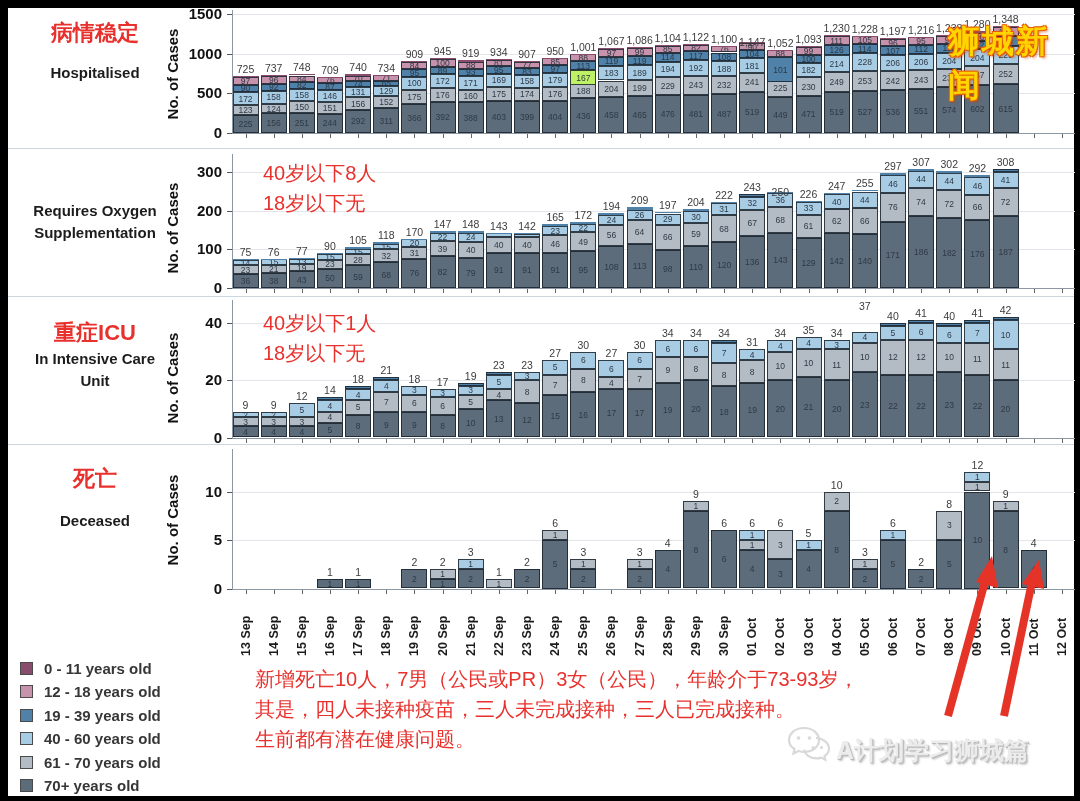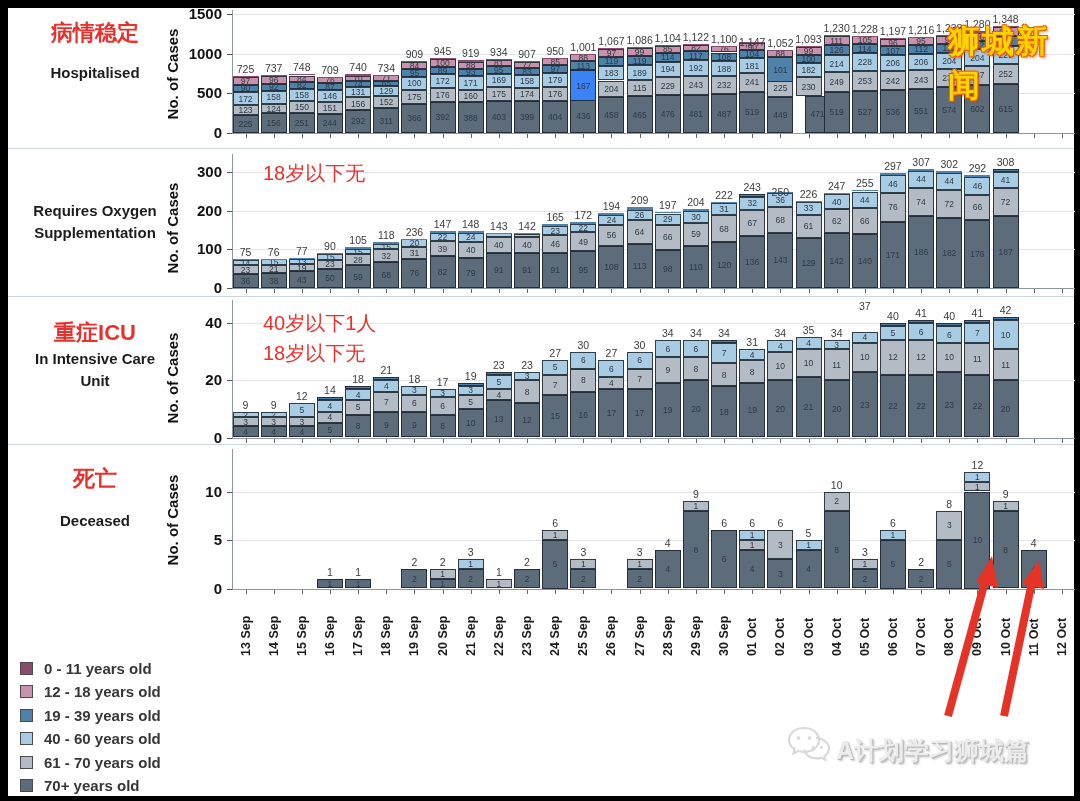--- a/index.html
+++ b/index.html
@@ -309,21 +309,21 @@
         <span class="seglabel">85</span>
       </div>
       <div class="seg" style="left: 542.15px; top: 57.665px; width: 26px; height: 0.7137px; background: rgb(138, 76, 109);"></div>
       <div class="total" style="left: 532.15px; top: 44.665px;">950</div>
       <div class="seg" style="left: 570.3px; top: 98.4252px; width: 26px; height: 34.5748px; background: rgb(93, 108, 123); border: 1px solid rgba(25, 35, 45, 0.85);">
         <span class="seglabel">436</span>
       </div>
       <div class="seg" style="left: 570.3px; top: 83.5168px; width: 26px; height: 14.9084px; background: rgb(179, 188, 197); border: 1px solid rgba(25, 35, 45, 0.85);">
         <span class="seglabel">188</span>
       </div>
-      <div class="seg" style="left: 570.3px; top: 70.2737px; width: 26px; height: 31px; background: #3b82f6; border: 1px solid rgba(25, 35, 45, 0.85);">
+      <div class="seg" style="left: 570.3px; top: 70.2737px; width: 26px; height: 15px; background: #bef264; border: 1px solid rgba(25, 35, 45, 0.85);">
         <span class="seglabel">167</span>
       </div>
       <div class="seg" style="left: 570.3px; top: 61.3128px; width: 26px; height: 8.9609px; background: rgb(79, 129, 169); border: 1px solid rgba(25, 35, 45, 0.85);">
         <span class="seglabel">113</span>
       </div>
       <div class="seg" style="left: 570.3px; top: 54.3344px; width: 26px; height: 6.9784px; background: rgb(199, 146, 171); border: 1px solid rgba(25, 35, 45, 0.85);">
         <span class="seglabel">88</span>
       </div>
       <div class="seg" style="left: 570.3px; top: 53.6207px; width: 26px; height: 0.7137px; background: rgb(138, 76, 109);"></div>
       <div class="total" style="left: 560.3px; top: 40.6207px;">1,001</div>
@@ -341,21 +341,21 @@
       </div>
       <div class="seg" style="left: 598.45px; top: 48.8627px; width: 26px; height: 7.6921px; background: rgb(199, 146, 171); border: 1px solid rgba(25, 35, 45, 0.85);">
         <span class="seglabel">97</span>
       </div>
       <div class="seg" style="left: 598.45px; top: 48.3869px; width: 26px; height: 0.4758px; background: rgb(138, 76, 109);"></div>
       <div class="total" style="left: 588.45px; top: 35.3869px;">1,067</div>
       <div class="seg" style="left: 626.6px; top: 96.1255px; width: 26px; height: 36.8745px; background: rgb(93, 108, 123); border: 1px solid rgba(25, 35, 45, 0.85);">
         <span class="seglabel">465</span>
       </div>
       <div class="seg" style="left: 626.6px; top: 80.3448px; width: 26px; height: 15.7807px; background: rgb(179, 188, 197); border: 1px solid rgba(25, 35, 45, 0.85);">
-        <span class="seglabel">115</span>
+        <span class="seglabel">199</span>
       </div>
       <div class="seg" style="left: 626.6px; top: 65.3571px; width: 26px; height: 14.9877px; background: rgb(169, 204, 229); border: 1px solid rgba(25, 35, 45, 0.85);">
         <span class="seglabel">189</span>
       </div>
       <div class="seg" style="left: 626.6px; top: 55.9204px; width: 26px; height: 9.4367px; background: rgb(79, 129, 169); border: 1px solid rgba(25, 35, 45, 0.85);">
         <span class="seglabel">119</span>
       </div>
       <div class="seg" style="left: 626.6px; top: 48.0697px; width: 26px; height: 7.8507px; background: rgb(199, 146, 171); border: 1px solid rgba(25, 35, 45, 0.85);">
         <span class="seglabel">99</span>
       </div>
@@ -439,21 +439,21 @@
         <span class="seglabel">181</span>
       </div>
       <div class="seg" style="left: 767.35px; top: 57.1892px; width: 26px; height: 25px; background: rgb(79, 129, 169); border: 1px solid rgba(25, 35, 45, 0.85);">
         <span class="seglabel">101</span>
       </div>
       <div class="seg" style="left: 767.35px; top: 50.2108px; width: 26px; height: 6.9784px; background: rgb(199, 146, 171); border: 1px solid rgba(25, 35, 45, 0.85);">
         <span class="seglabel">88</span>
       </div>
       <div class="seg" style="left: 767.35px; top: 49.5764px; width: 26px; height: 0.6344px; background: rgb(138, 76, 109);"></div>
       <div class="total" style="left: 757.35px; top: 36.5764px;">1,052</div>
-      <div class="seg" style="left: 795.5px; top: 95.6497px; width: 26px; height: 37.3503px; background: rgb(93, 108, 123); border: 1px solid rgba(25, 35, 45, 0.85); margin-left: 9px;">
+      <div class="seg" style="left: 795.5px; top: 95.6497px; width: 26px; height: 37.3503px; background: rgb(93, 108, 123); border: 1px solid rgba(25, 35, 45, 0.85);">
         <span class="seglabel">471</span>
       </div>
       <div class="seg" style="left: 795.5px; top: 77.4107px; width: 26px; height: 18.239px; background: rgb(179, 188, 197); border: 1px solid rgba(25, 35, 45, 0.85);">
         <span class="seglabel">230</span>
       </div>
       <div class="seg" style="left: 795.5px; top: 62.9781px; width: 26px; height: 14.4326px; background: rgb(169, 204, 229); border: 1px solid rgba(25, 35, 45, 0.85);">
         <span class="seglabel">182</span>
       </div>
       <div class="seg" style="left: 795.5px; top: 55.0481px; width: 26px; height: 7.93px; background: rgb(79, 129, 169); border: 1px solid rgba(25, 35, 45, 0.85);">
         <span class="seglabel">100</span>
@@ -694,21 +694,21 @@
       <div class="seg" style="left: 401.4px; top: 258.664px; width: 26px; height: 29.336px; background: rgb(93, 108, 123); border: 1px solid rgba(25, 35, 45, 0.85);">
         <span class="seglabel">76</span>
       </div>
       <div class="seg" style="left: 401.4px; top: 246.698px; width: 26px; height: 11.966px; background: rgb(179, 188, 197); border: 1px solid rgba(25, 35, 45, 0.85);">
         <span class="seglabel">31</span>
       </div>
       <div class="seg" style="left: 401.4px; top: 238.978px; width: 26px; height: 7.72px; background: rgb(169, 204, 229); border: 1px solid rgba(25, 35, 45, 0.85);">
         <span class="seglabel">20</span>
       </div>
       <div class="seg" style="left: 401.4px; top: 238.592px; width: 26px; height: 0.386px; background: rgb(79, 129, 169);"></div>
-      <div class="total" style="left: 391.4px; top: 225.592px;">236</div>
+      <div class="total" style="left: 391.4px; top: 225.592px;">170</div>
       <div class="seg" style="left: 429.55px; top: 256.348px; width: 26px; height: 31.652px; background: rgb(93, 108, 123); border: 1px solid rgba(25, 35, 45, 0.85);">
         <span class="seglabel">82</span>
       </div>
       <div class="seg" style="left: 429.55px; top: 241.294px; width: 26px; height: 15.054px; background: rgb(179, 188, 197); border: 1px solid rgba(25, 35, 45, 0.85);">
         <span class="seglabel">39</span>
       </div>
       <div class="seg" style="left: 429.55px; top: 232.802px; width: 26px; height: 8.492px; background: rgb(169, 204, 229); border: 1px solid rgba(25, 35, 45, 0.85);">
         <span class="seglabel">22</span>
       </div>
       <div class="seg" style="left: 429.55px; top: 231.258px; width: 26px; height: 1.544px; background: rgb(79, 129, 169);"></div>
@@ -1473,25 +1473,31 @@
       <div class="xlab" style="left: 860.95px; top: 617px;">06 Oct</div>
       <div class="xlab" style="left: 889.1px; top: 617px;">07 Oct</div>
       <div class="xlab" style="left: 917.25px; top: 617px;">08 Oct</div>
       <div class="xlab" style="left: 945.4px; top: 617px;">09 Oct</div>
       <div class="xlab" style="left: 973.55px; top: 617px;">10 Oct</div>
       <div class="xlab" style="left: 1001.7px; top: 617px;">11 Oct</div>
       <div class="xlab" style="left: 1029.85px; top: 617px;">12 Oct</div>
     </div>
 
   <div class="annot" style="left:263px;top:158px">
+    <div>40岁以下8人</div>
     <div>18岁以下无</div>
   </div>
   <div class="annot" style="left:263px;top:308px">
     <div>40岁以下1人</div>
     <div>18岁以下无</div>
+  </div>
+  <div class="annot" style="left:255px;top:664px">
+    <div>新增死亡10人，7男（公民或PR）3女（公民），年龄介于73-93岁，</div>
+    <div>其是，四人未接种疫苗，三人未完成接种，三人已完成接种。</div>
+    <div>生前都有潜在健康问题。</div>
   </div>
 
   <div id="legend">
       <div class="legend-item" style="top: 660px; width: 190px;">
         <div class="legend-swatch" style="background: rgb(138, 76, 109);"></div>
         <div class="legend-label">0 - 11 years old</div>
       </div>
       <div class="legend-item" style="top: 683.4px; width: 190px;">
         <div class="legend-swatch" style="background: rgb(199, 146, 171);"></div>
         <div class="legend-label">12 - 18 years old</div>

